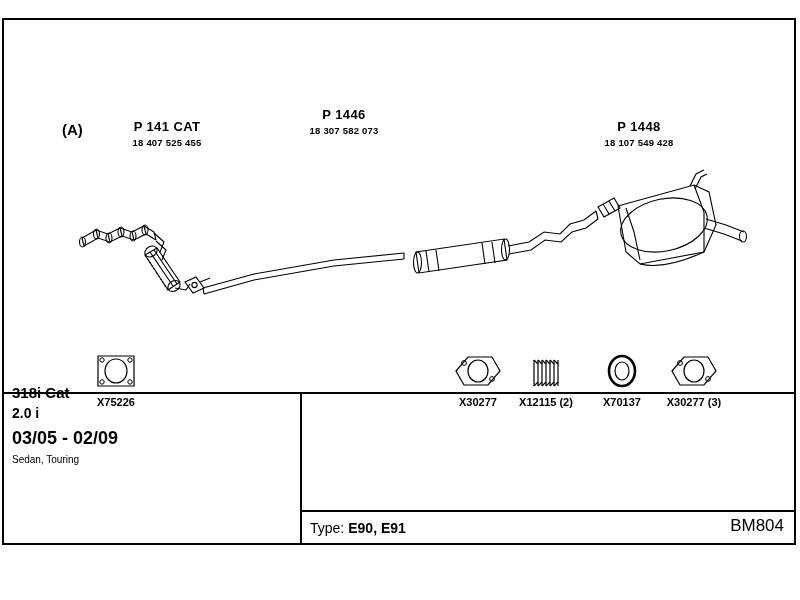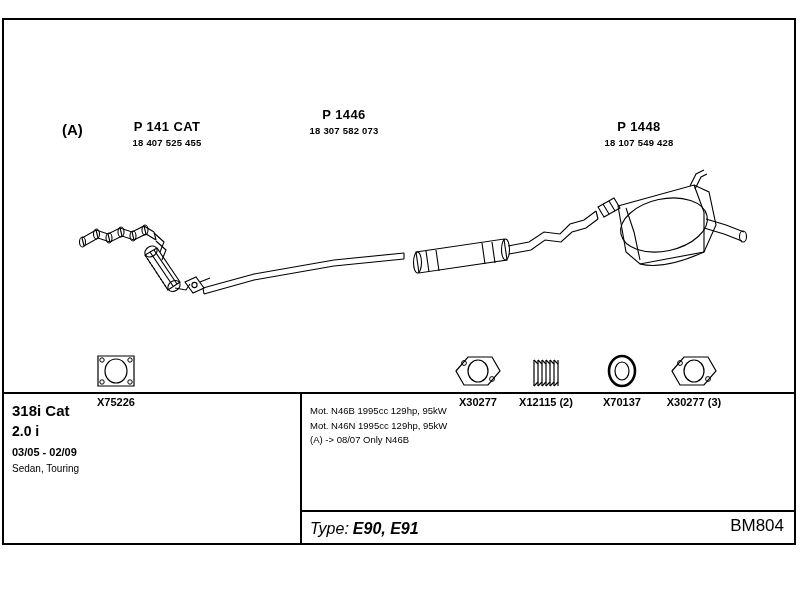--- a/index.html
+++ b/index.html
@@ -84,35 +84,35 @@
   }
   .tbl-vline {
     position: absolute;
     background: #000000;
     width: 2px;
   }
   
   .left-cell {
     position: absolute;
     left: 8px;
-    top: 382px;
+    top: 364px;
     width: 280px;
   }
   .left-cell .model {
     font-size: 15px;
     font-weight: bold;
     margin-bottom: 4px;
   }
   .left-cell .engine {
     font-size: 14px;
     font-weight: bold;
     margin-bottom: 7px;
   }
   .left-cell .dates {
-    font-size: 11px;
+    font-size: 18px;
     font-weight: bold;
     margin-bottom: 5px;
   }
   .left-cell .bodies {
     font-size: 10px;
   }
   
   .right-cell {
     position: absolute;
     left: 306px;
@@ -121,22 +121,21 @@
   }
   .right-cell .spec {
     font-size: 9.5px;
     line-height: 1.55;
     white-space: nowrap;
   }
   .type-row {
     position: absolute;
     left: 306px;
     top: 500px;
-    font-size: 16px;
-    font-style: italic;
+    font-size: 14px;
   }
   .type-row .tlabel { font-weight: normal; }
   .type-row .tval { font-weight: bold; margin-left: 4px; }
   .code {
     position: absolute;
     right: 10px;
     top: 496px;
     font-size: 17px;
     font-weight: normal;
   }
@@ -301,25 +300,20 @@
     <div class="tbl-vline" style="left:296px; top:372px; height:151px;"></div>
     <div class="tbl-hline" style="left:296px; top:490px; width:494px;"></div>
 
     <div class="left-cell">
       <div class="model">318i Cat</div>
       <div class="engine">2.0 i</div>
       <div class="dates">03/05 - 02/09</div>
       <div class="bodies">Sedan, Touring</div>
     </div>
 
-    <div class="right-cell">
-      <div class="spec">Mot. N46B 1995cc 129hp, 95kW</div>
-      <div class="spec">Mot. N46N 1995cc 129hp, 95kW</div>
-      <div class="spec">(A) -&gt; 08/07 Only N46B</div>
-    </div>
 
     <div class="type-row">
       <span class="tlabel">Type:</span><span class="tval">E90, E91</span>
     </div>
 
     <div class="code">BM804</div>
 
   </div>
 </div>
 

